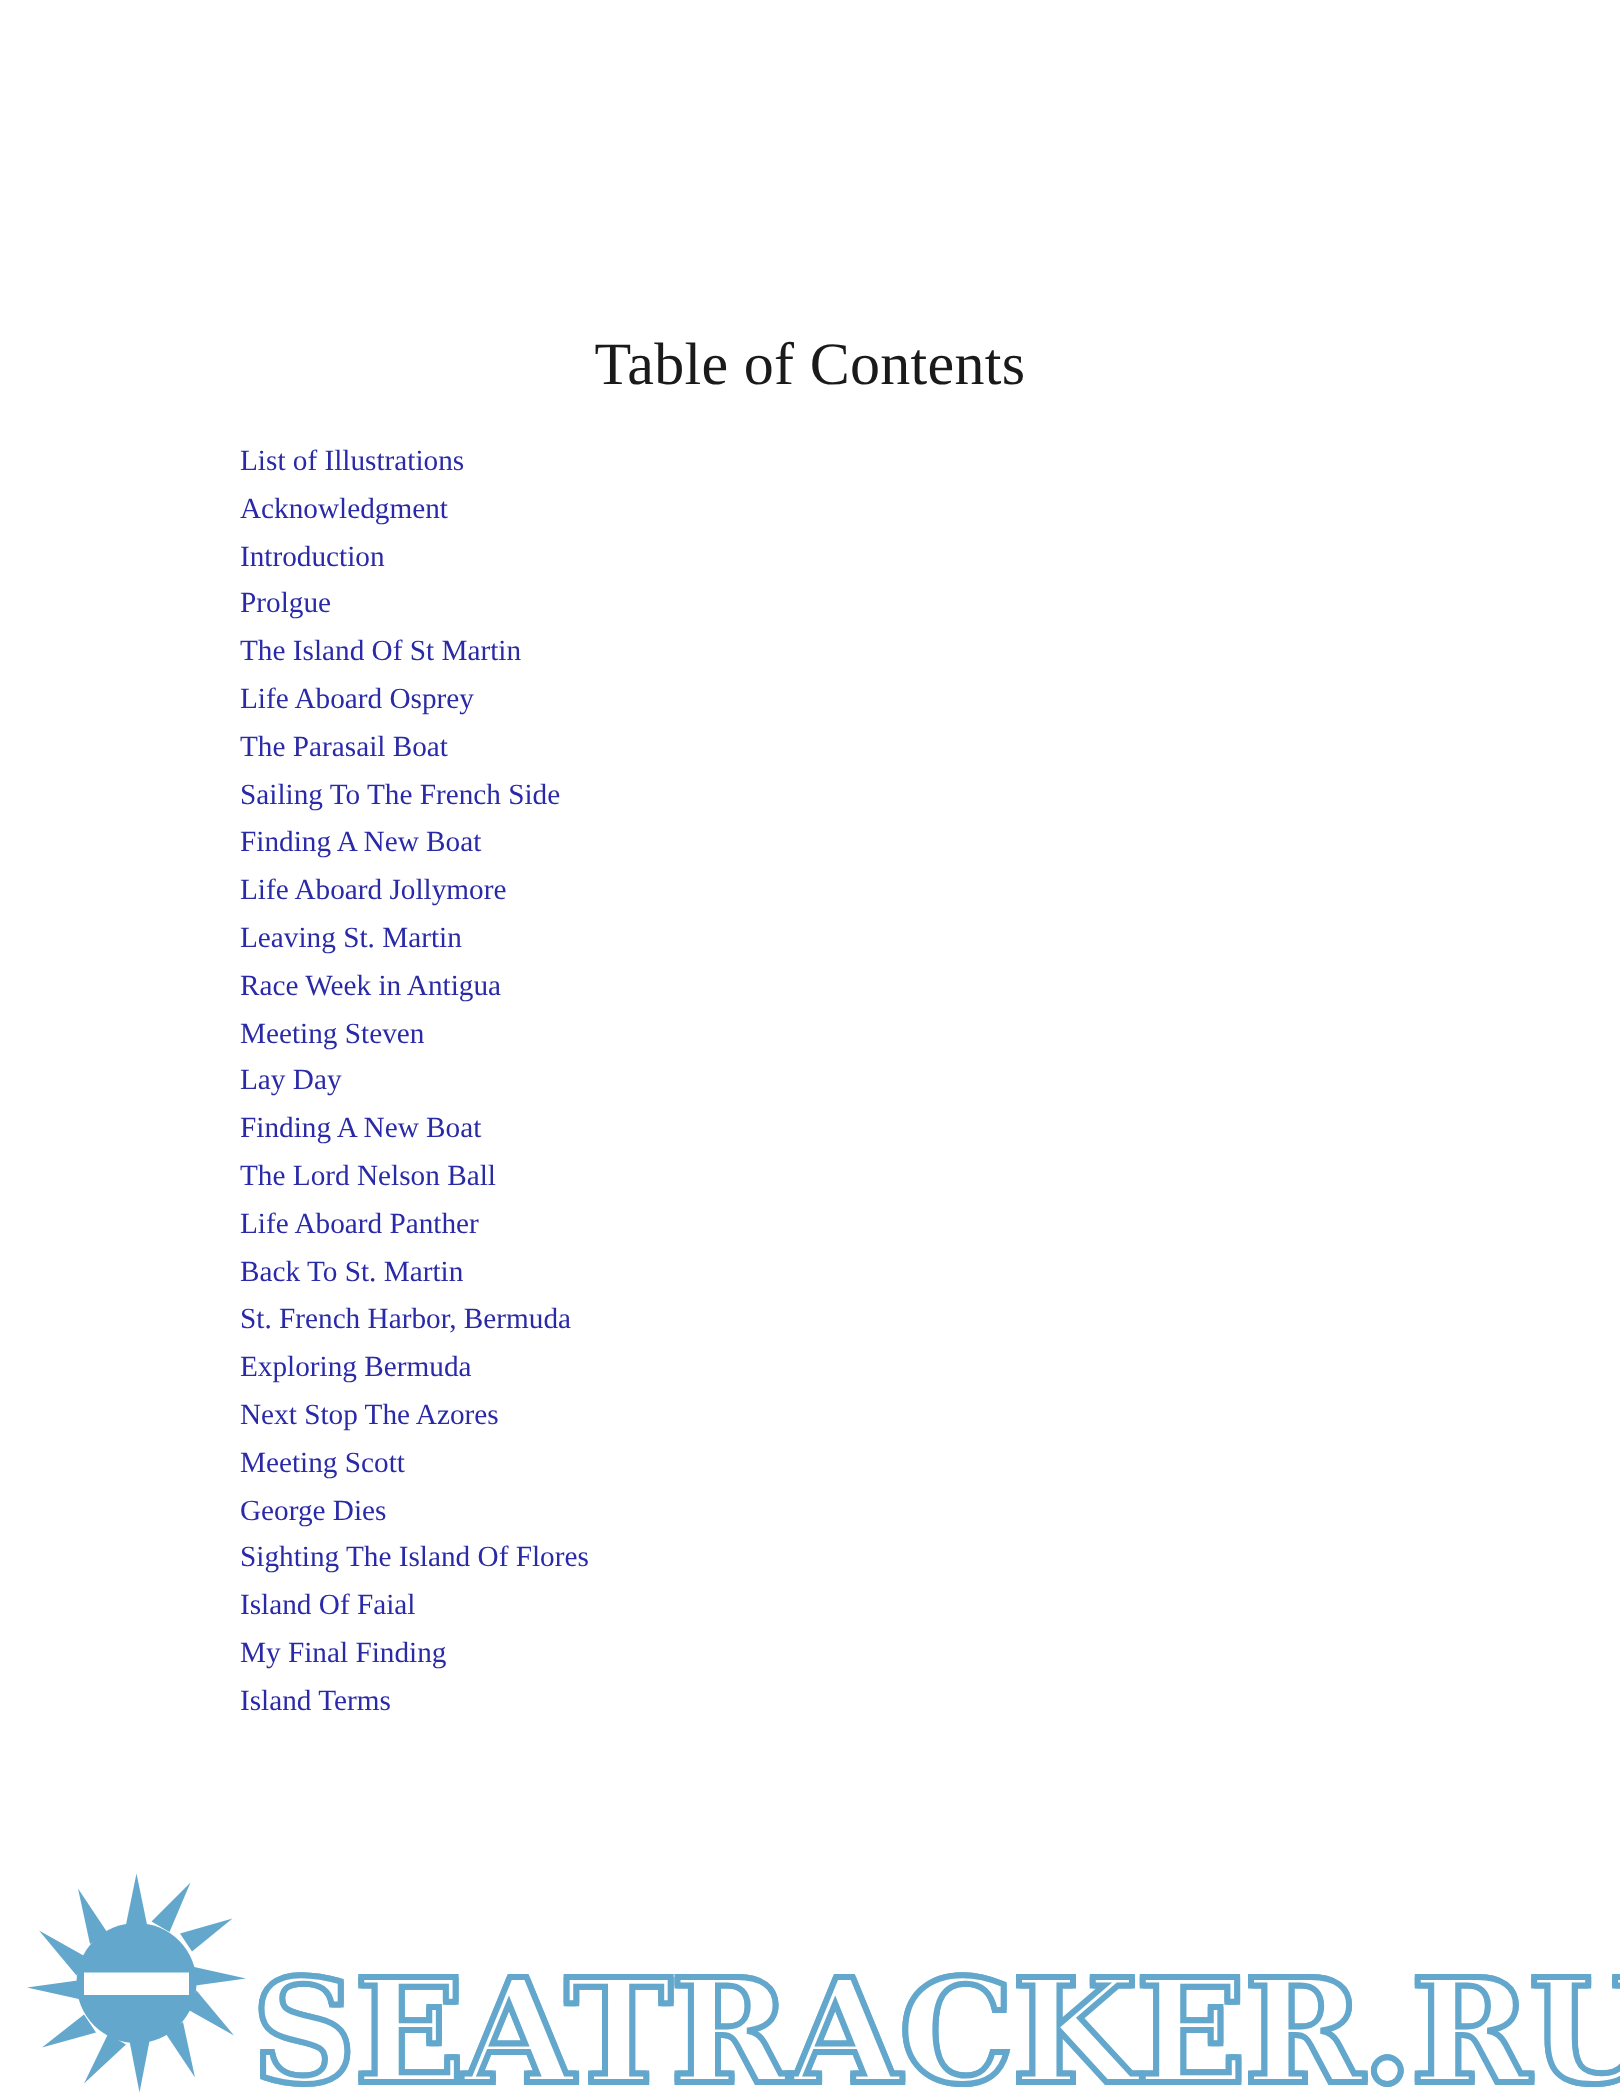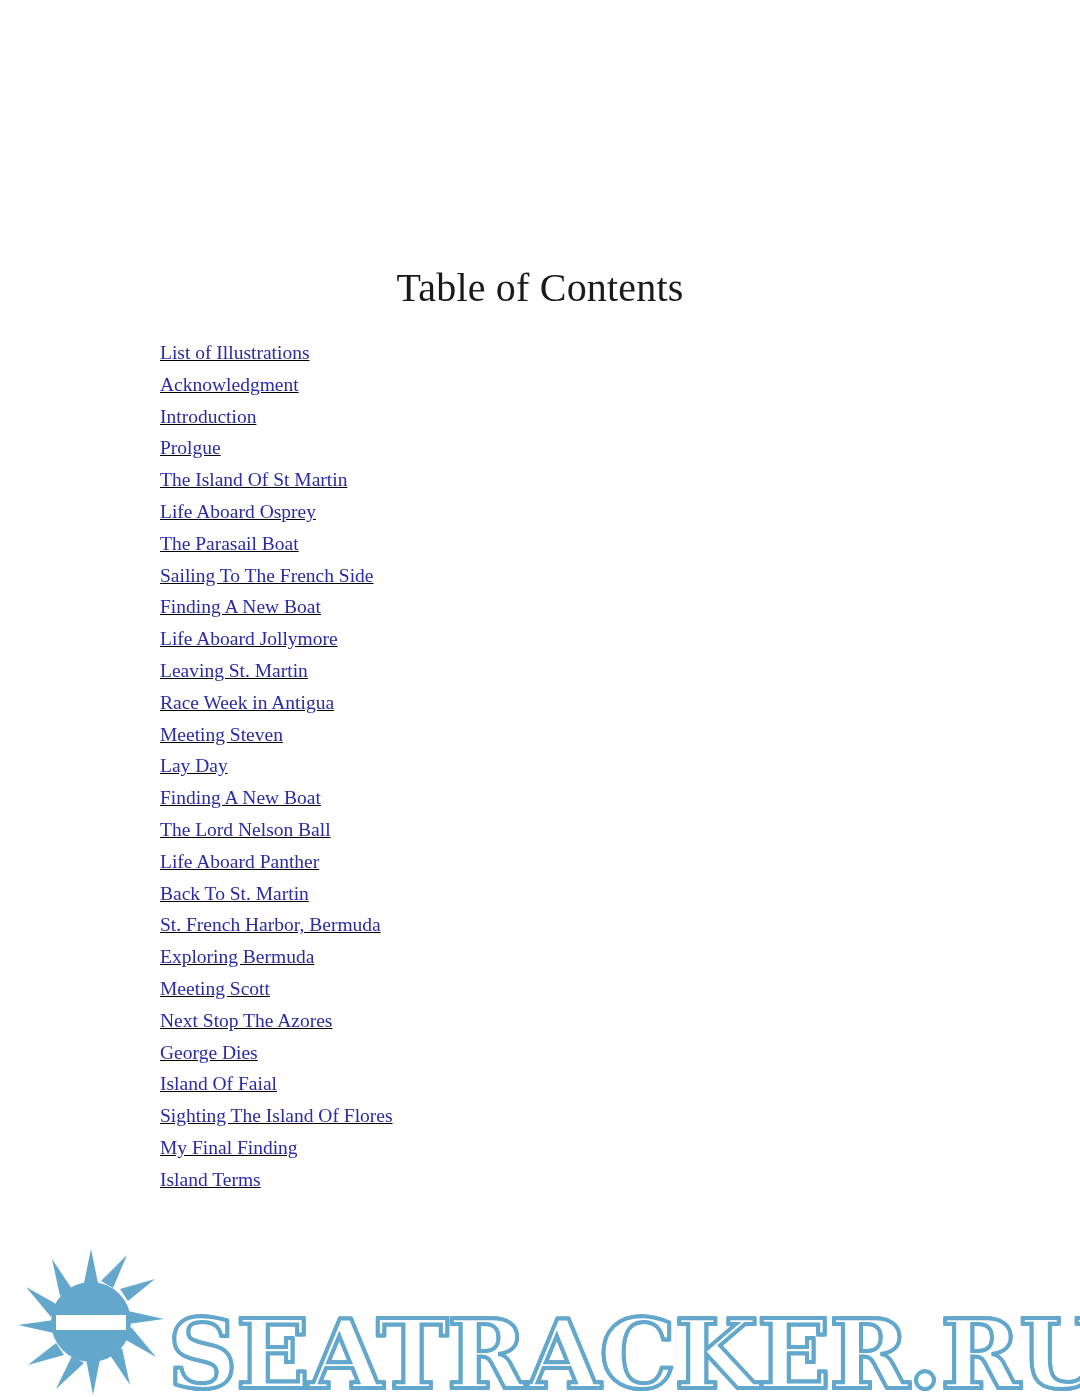--- a/index.html
+++ b/index.html
@@ -12,21 +12,20 @@
     height: 1397px;
     position: relative;
     overflow: hidden;
     font-family: "Liberation Serif", "DejaVu Serif", serif;
   }
 
   .page {
     position: absolute;
     inset: 0;
     background: #ffffff;
-    margin-top: 45px;
   }
 
   .toc-title {
     position: absolute;
     top: 192px;
     left: 0;
     width: 1080px;
     text-align: center;
     font-size: 40px;
     font-weight: normal;
@@ -35,21 +34,20 @@
   }
 
   .toc-list {
     position: absolute;
     top: 292px;
     left: 160px;
     width: 700px;
     list-style: none;
     margin: 0;
     padding: 0;
-    text-decoration: underline;
   }
 
   .toc-item {
     font-size: 19.5px;
     line-height: 31.8px;
     color: #2a2aa8;
     white-space: nowrap;
   }
 
   .toc-item a {
@@ -113,25 +111,25 @@
     <li class="toc-item"><a href="#">Leaving St. Martin</a></li>
     <li class="toc-item"><a href="#">Race Week in Antigua</a></li>
     <li class="toc-item"><a href="#">Meeting Steven</a></li>
     <li class="toc-item"><a href="#">Lay Day</a></li>
     <li class="toc-item"><a href="#">Finding A New Boat</a></li>
     <li class="toc-item"><a href="#">The Lord Nelson Ball</a></li>
     <li class="toc-item"><a href="#">Life Aboard Panther</a></li>
     <li class="toc-item"><a href="#">Back To St. Martin</a></li>
     <li class="toc-item"><a href="#">St. French Harbor, Bermuda</a></li>
     <li class="toc-item"><a href="#">Exploring Bermuda</a></li>
+    <li class="toc-item"><a href="#">Next Stop The Azores</a></li>
     <li class="toc-item"><a href="#">Meeting Scott</a></li>
-    <li class="toc-item"><a href="#">Next Stop The Azores</a></li>
     <li class="toc-item"><a href="#">George Dies</a></li>
+    <li class="toc-item"><a href="#">Sighting The Island Of Flores</a></li>
     <li class="toc-item"><a href="#">Island Of Faial</a></li>
-    <li class="toc-item"><a href="#">Sighting The Island Of Flores</a></li>
     <li class="toc-item"><a href="#">My Final Finding</a></li>
     <li class="toc-item"><a href="#">Island Terms</a></li>
   </ul>
 
   <div class="watermark">
     <svg class="wm-sun" viewBox="0 0 146 146">
       <g fill="#63a8cc">
         <circle cx="73" cy="73" r="40"></circle>
         <g>
           <polygon points="73,0 80,34 66,34"></polygon>

